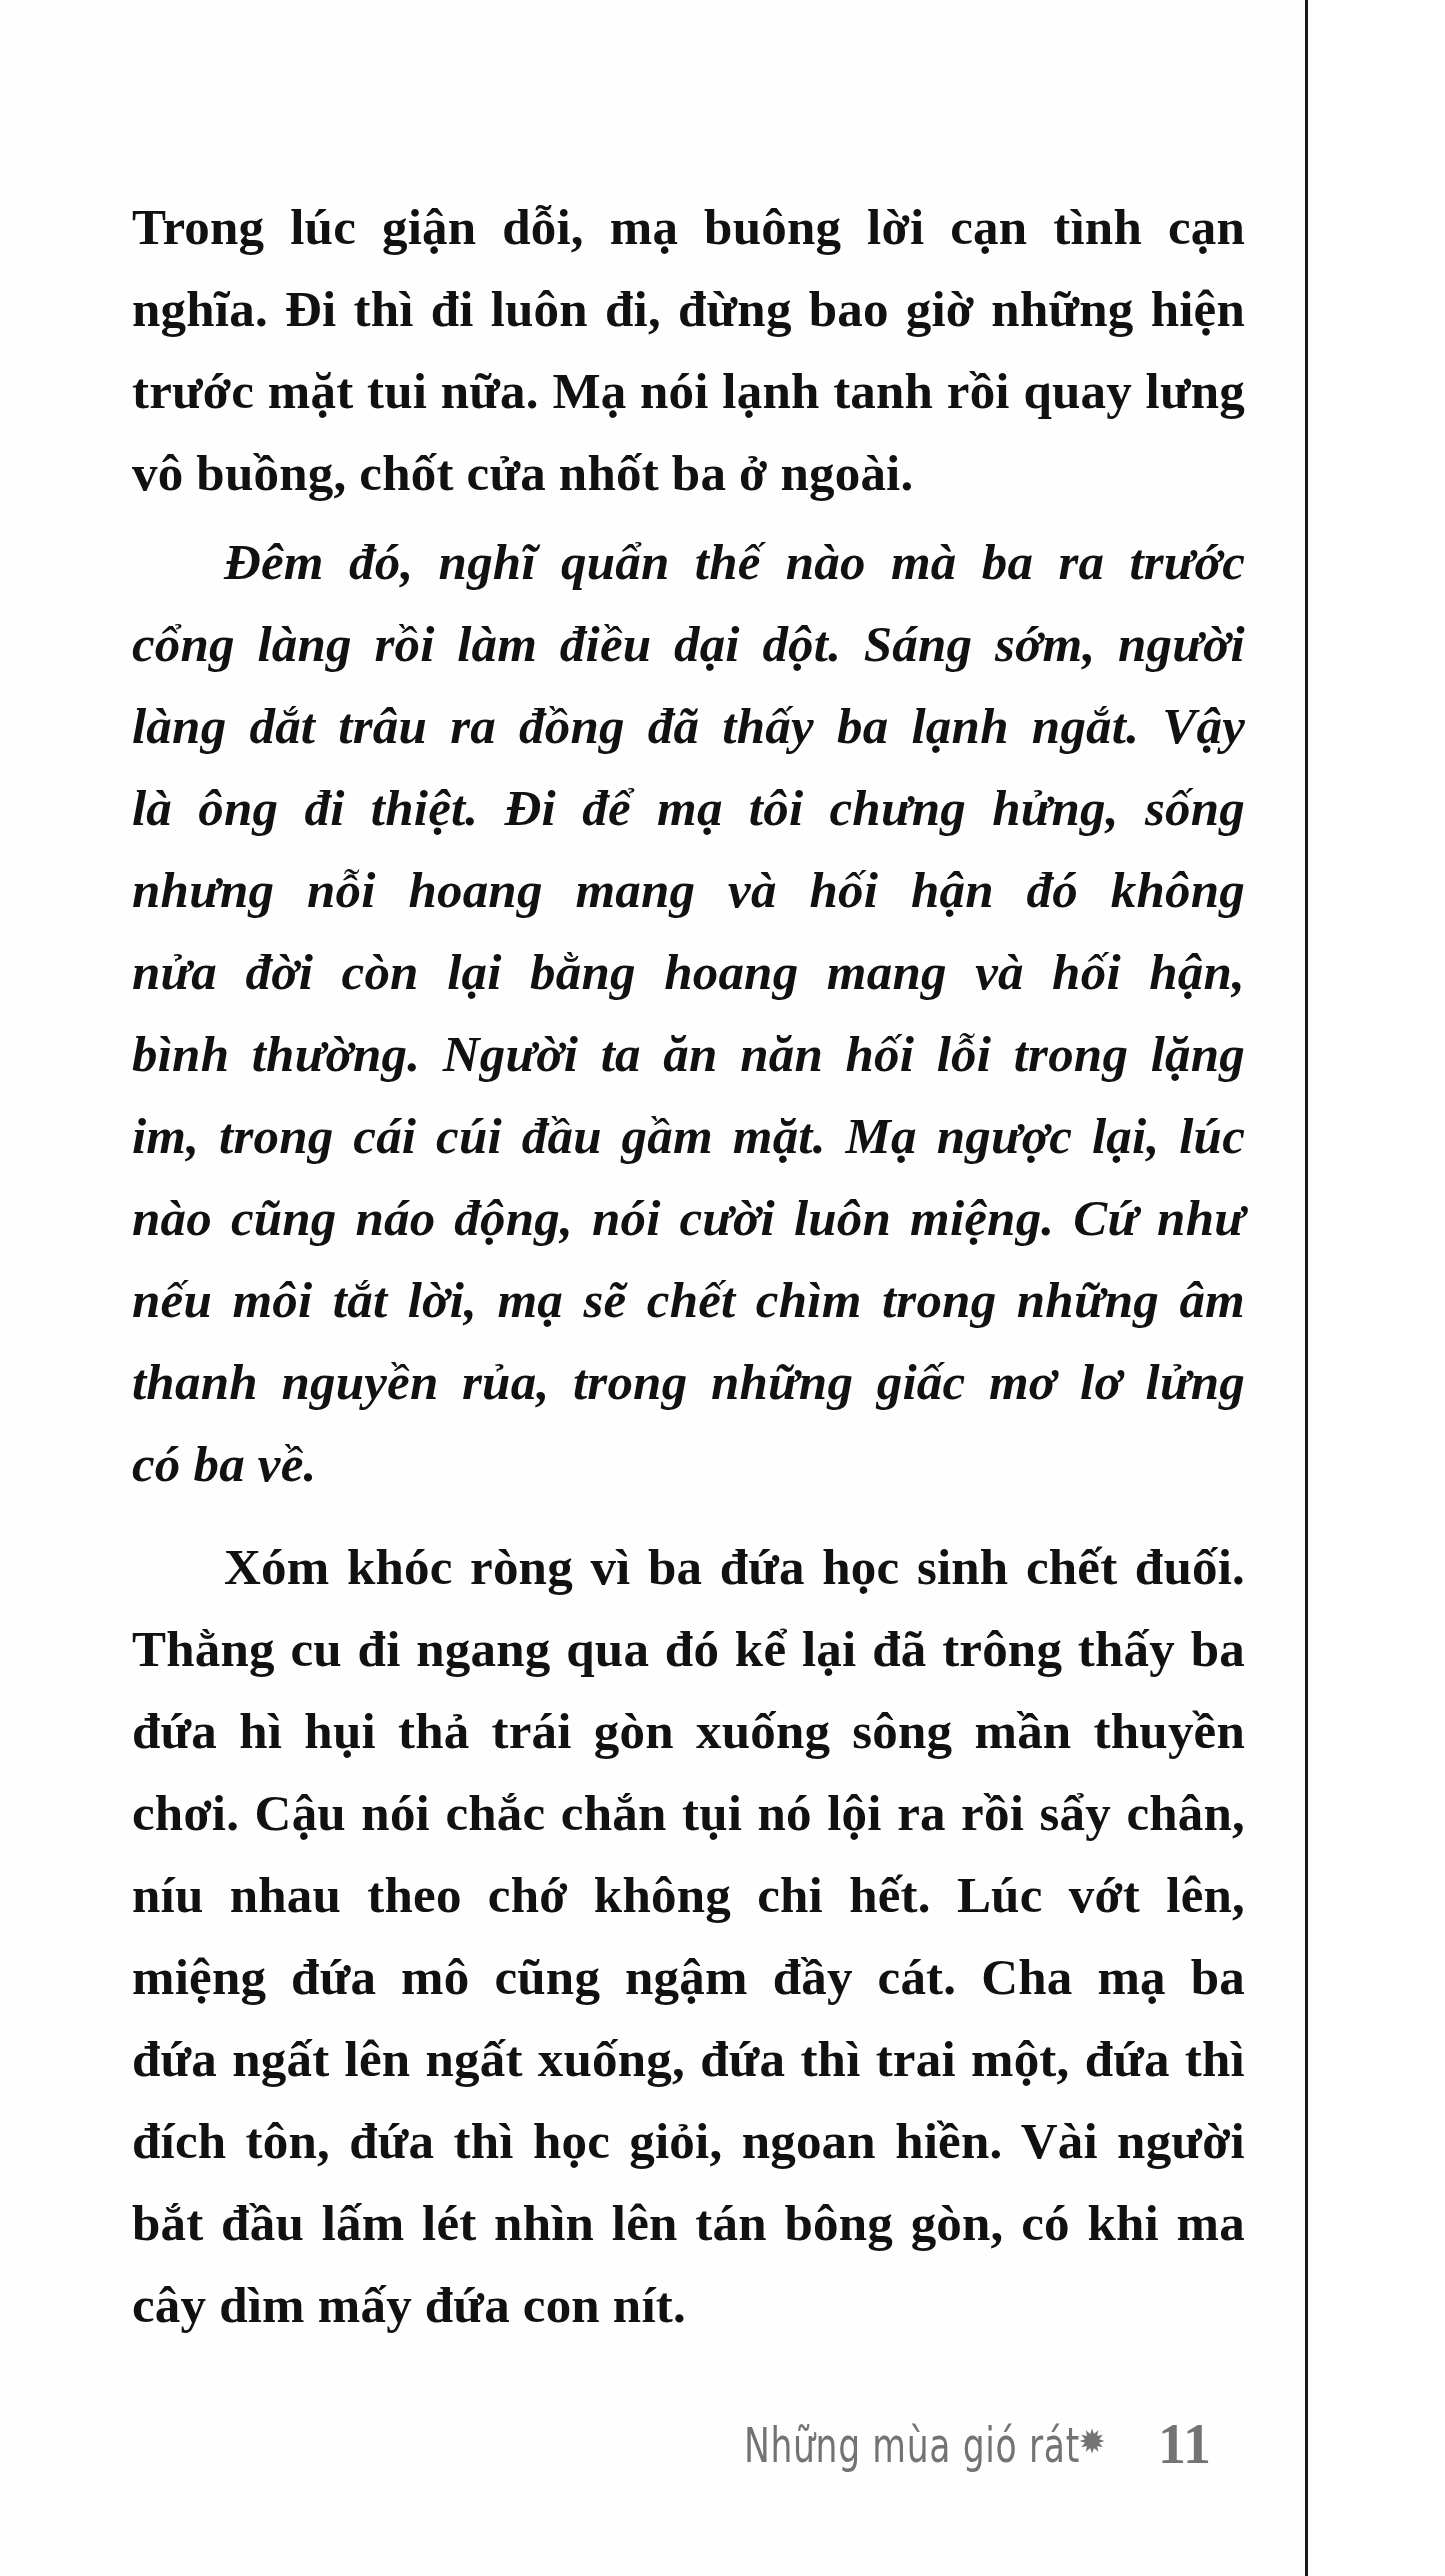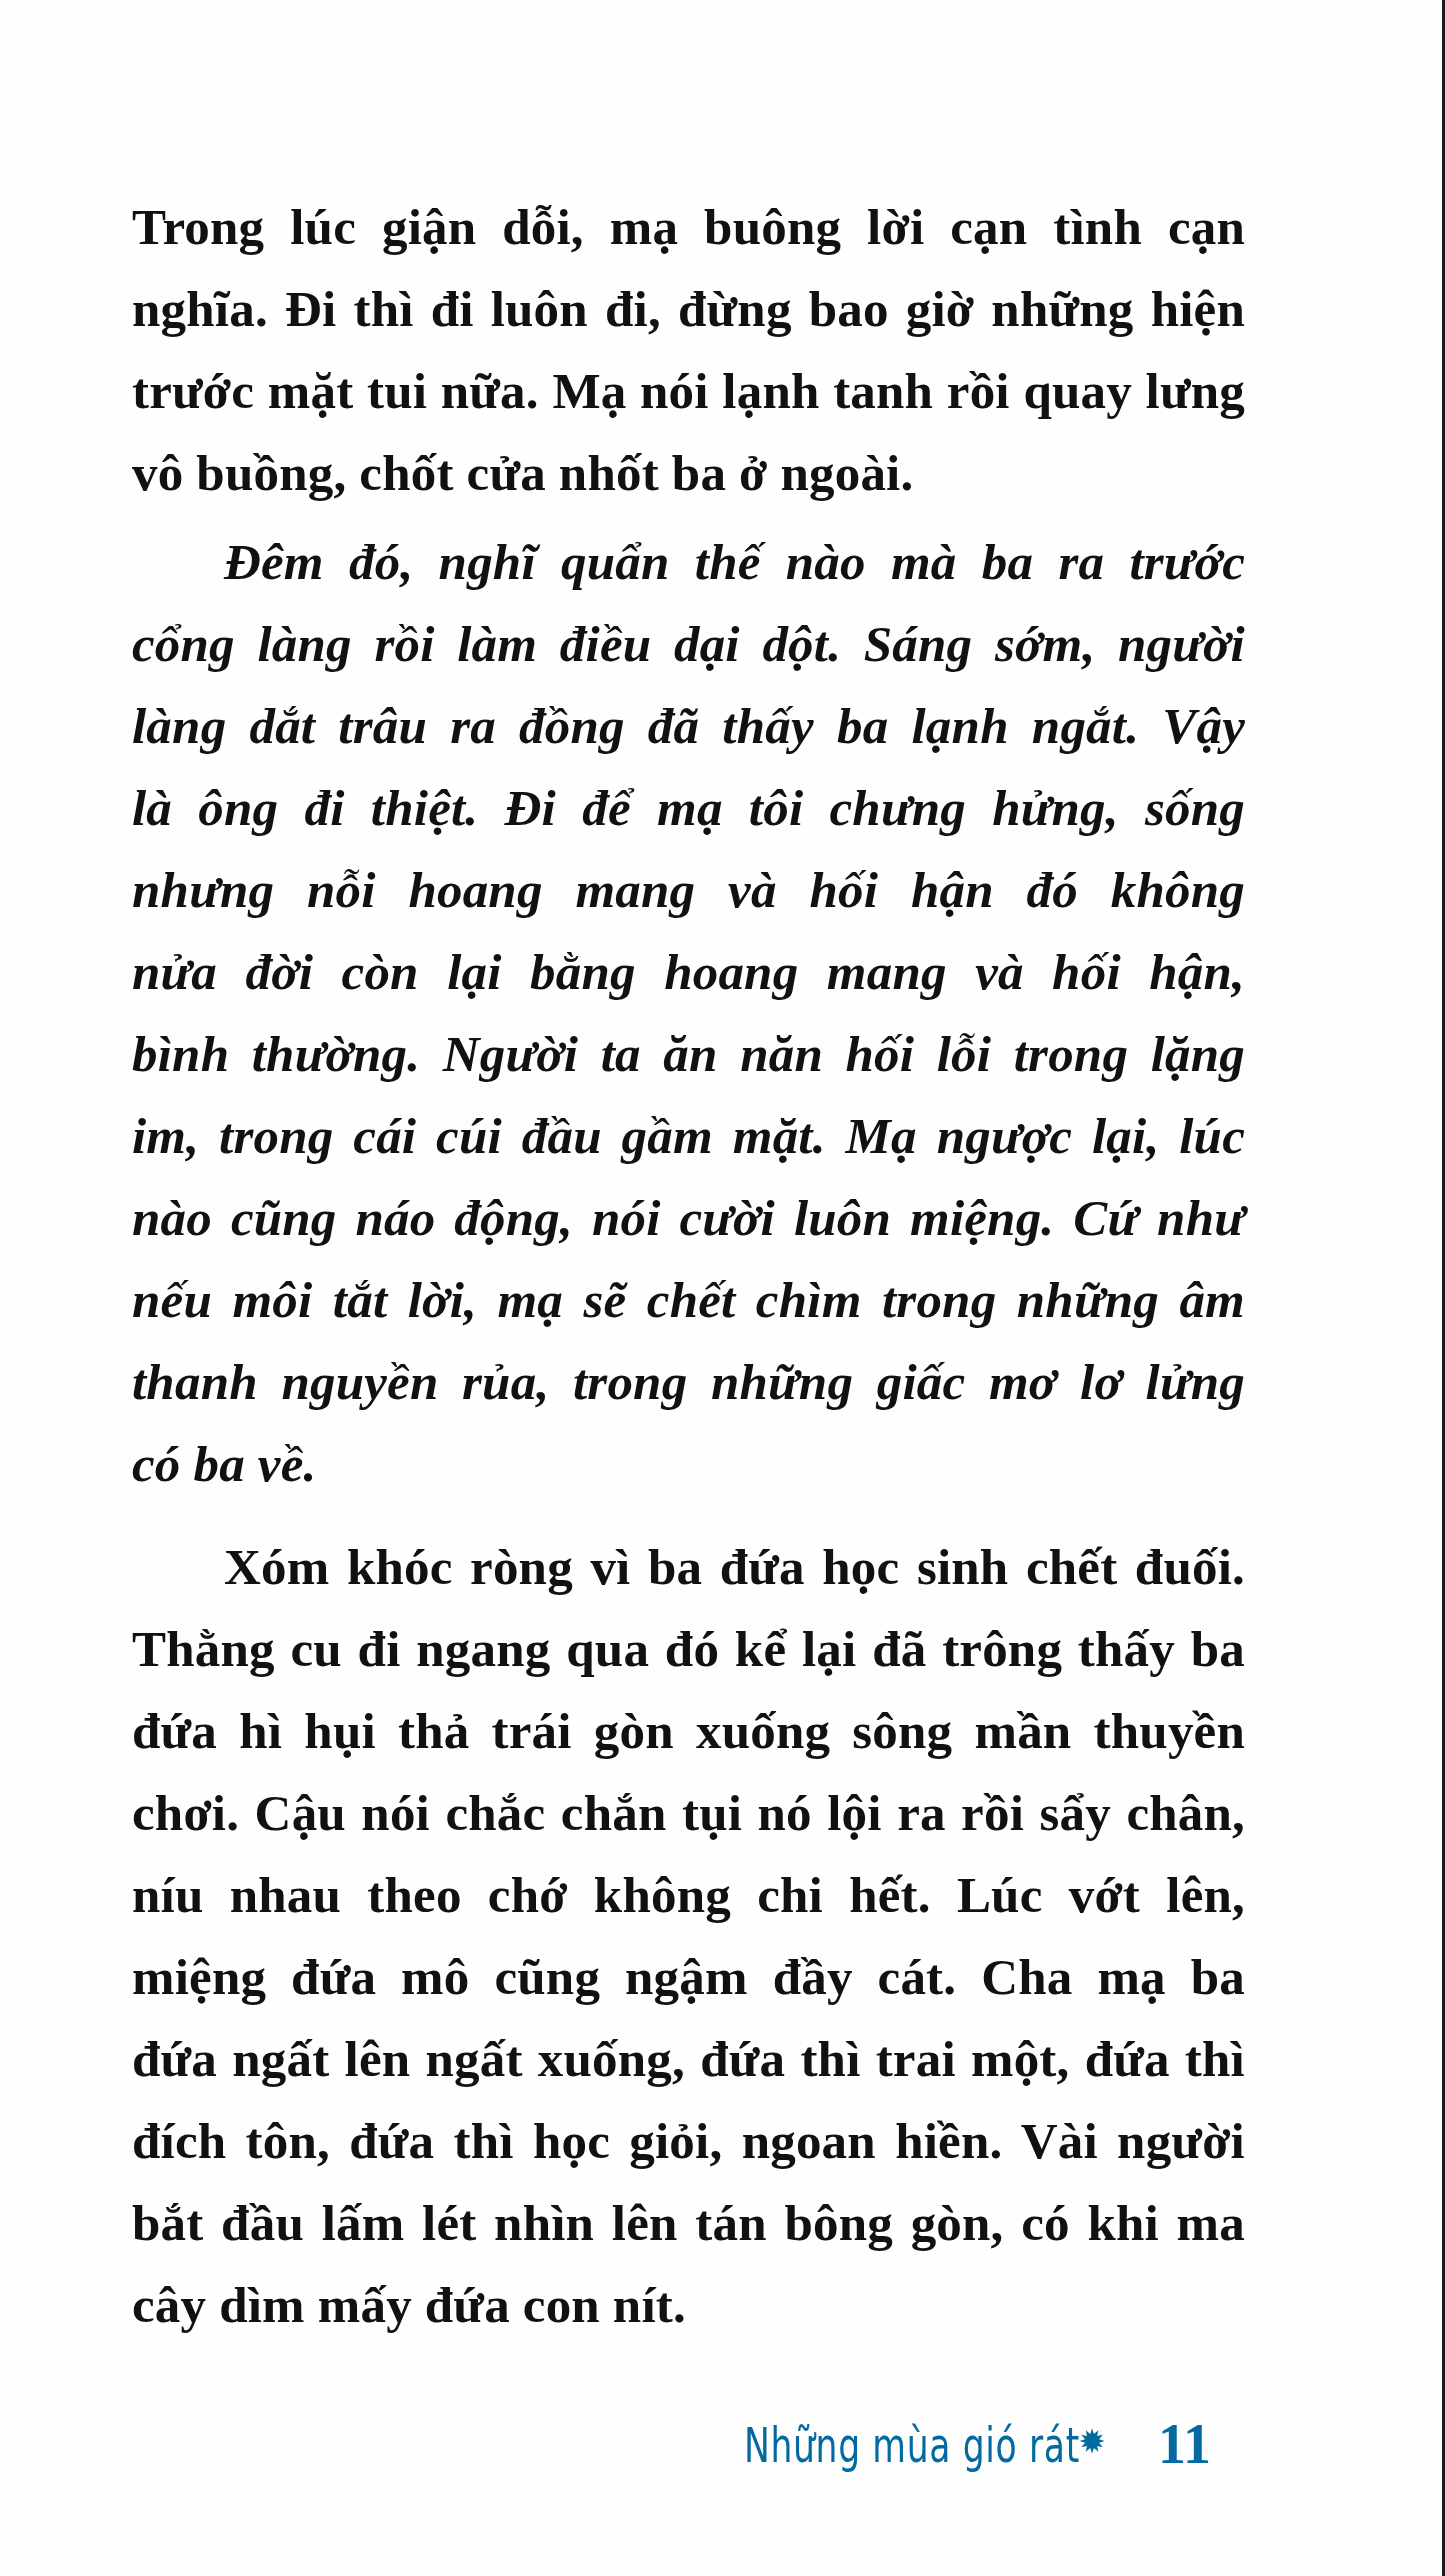--- a/index.html
+++ b/index.html
@@ -9,21 +9,21 @@
     }
     body {
       width: 1445px;
       height: 2576px;
       position: relative;
       overflow: hidden;
     }
     .page {
       position: absolute;
       left: 0; top: 0;
-      width: 1445px;
+      width: 1308px;
       height: 2576px;
       background: #fefefe;
     }
     .page-edge {
       position: absolute;
       right: 0; top: 0;
       width: 2.8px;
       height: 2576px;
       background: #1a1a1a;
     }
@@ -59,21 +59,21 @@
     #p2 { top: 521px; font-style: italic; }
     #p3 { top: 1526px; }
 
     .footer {
       position: absolute;
       top: 2417px;
       left: 744px;
       height: 65px;
       display: flex;
       align-items: baseline;
-      color: #0369a1;
+      color: #737373;
     }
     .footer-title {
       font-family: "DejaVu Sans", "Liberation Sans", sans-serif;
       font-size: 48px;
       transform: scaleX(0.72);
       transform-origin: left center;
       width: 314px;
       white-space: nowrap;
       letter-spacing: 0.9px;
     }

